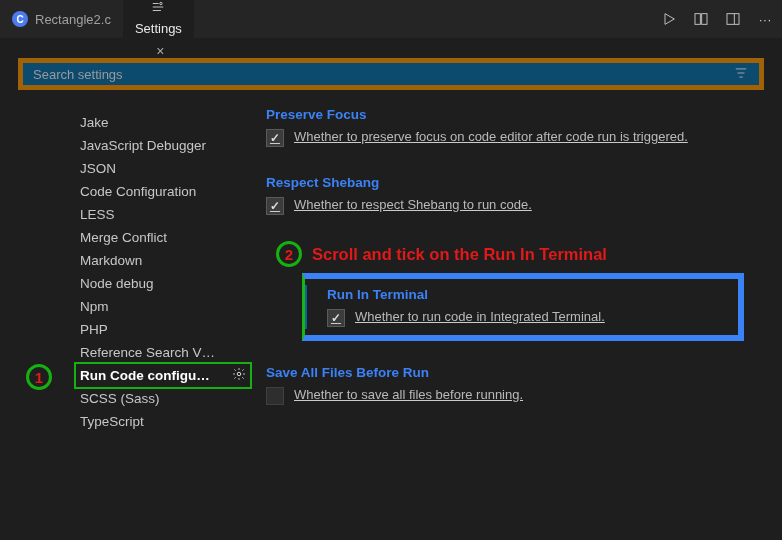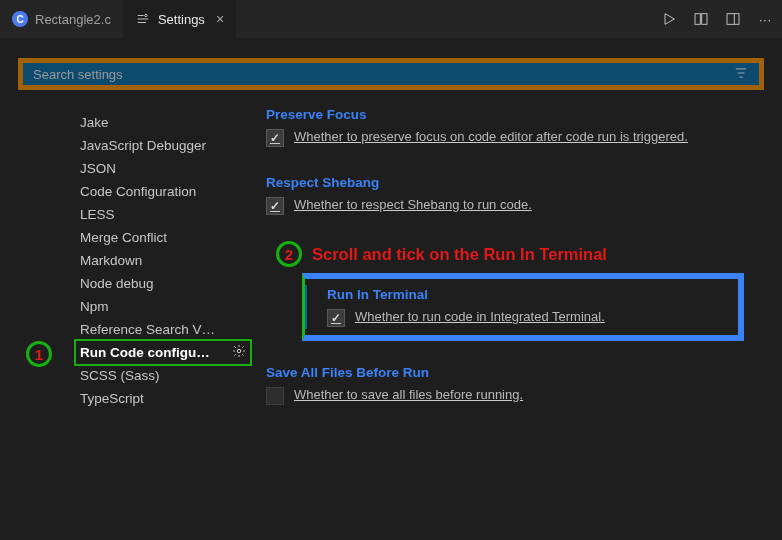--- a/index.html
+++ b/index.html
@@ -15,21 +15,21 @@
     display: flex; align-items: center;
     justify-content: space-between;
     padding-right: 8px;
   }
   .tabs { display: flex; height: 100%; }
   .tab {
     display: flex; align-items: center; gap: 7px;
     padding: 0 12px; height: 100%;
     color: #a0a0a0; cursor: pointer;
   }
-  .tab.active { background: #1e1e1e; color: #e8e8e8; }
+  .tab.active { background: #1e1e1e; color: #e8e8e8; flex-direction: column; }
   .tab .c-icon {
     width: 16px; height: 16px; border-radius: 50%;
     background: #4b7bec; color: #fff;
     font-size: 10px; font-weight: bold;
     display: flex; align-items: center; justify-content: center;
   }
   .tab .close { color: #aaa; font-size: 14px; margin-left:4px; }
   .tab .settings-icn { font-size: 13px; width:16px; display:inline-flex; align-items:center; justify-content:center;}
   .actions { display: flex; gap: 14px; align-items: center; color:#c8c8c8;}
   .actions span { cursor: pointer; display:inline-flex; width:18px; justify-content:center;}
@@ -182,20 +182,21 @@
     <div class="tree" id="tree">
         <div class="tree-item">Jake</div>
         <div class="tree-item">JavaScript Debugger</div>
         <div class="tree-item">JSON</div>
         <div class="tree-item">Code Configuration</div>
         <div class="tree-item">LESS</div>
         <div class="tree-item">Merge Conflict</div>
         <div class="tree-item">Markdown</div>
         <div class="tree-item">Node debug</div>
         <div class="tree-item">Npm</div>
+        <div class="tree-item">PHP</div>
         <div class="tree-item">Reference Search V…</div>
         <div class="tree-wrap">
           <span class="annot-circle left-annot">1</span>
           <div class="tree-item selected">Run Code configu…<span class="gear"><svg width="14" height="14" viewBox="0 0 24 24">
                 <circle cx="12" cy="12" r="3"></circle>
                 <path d="M12 2v3M12 19v3M4.2 4.2l2.1 2.1M17.7 17.7l2.1 2.1M2 12h3M19 12h3M4.2 19.8l2.1-2.1M17.7 6.3l2.1-2.1"></path>
               </svg></span></div>
         </div>
         <div class="tree-item">SCSS (Sass)</div>
         <div class="tree-item">TypeScript</div>

